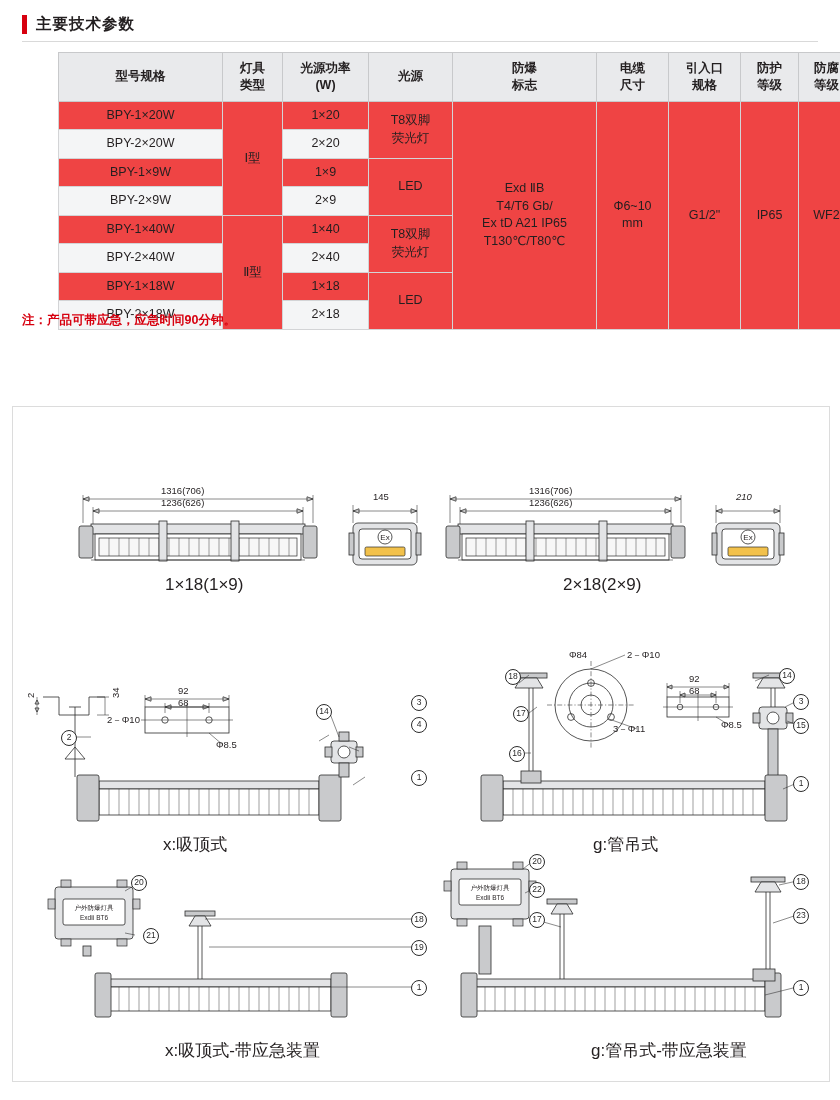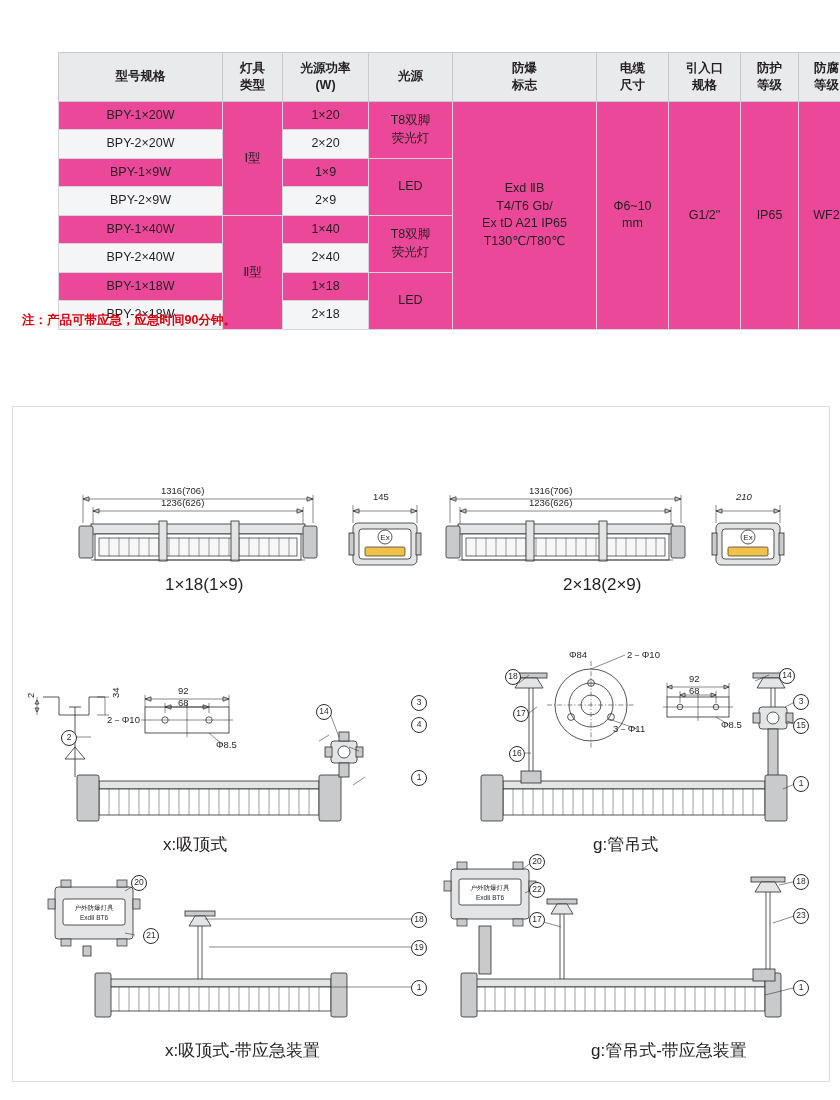--- a/index.html
+++ b/index.html
@@ -21,21 +21,21 @@
 
   
   .tbl-wrap{position:absolute;left:22px;top:52px;width:796px;}
   table.spec{border-collapse:collapse;width:796px;table-layout:fixed;font-size:12.5px;margin-left:36px;}
   table.spec th{
     background:#e9eaec;border:1px solid #c8c9cb;color:#231f20;
     font-weight:bold;font-size:12.5px;padding:7px 2px;line-height:1.35;text-align:center;
   }
   table.spec td{
     border:1px solid #d3d4d6;text-align:center;padding:5px 2px;line-height:1.4;
-    background:#ec4899;font-size:12.5px;
+    background:#ef4444;font-size:12.5px;
   }
   table.spec tr:nth-child(even) td{background:#f4f5f6;}
   .note{
     position:absolute;left:22px;top:312px;color:#d7000f;font-size:12.5px;font-weight:bold;
   }
 
   
   .panel{
     position:absolute;left:12px;top:406px;width:816px;height:674px;
     border:1px solid #dcdcdc;background:#fff;
@@ -56,20 +56,27 @@
   .fillamber{fill:#f2c14b;stroke:#2b2b2b;stroke-width:.7;}
   .tube{fill:#f7f7f7;stroke:#2b2b2b;stroke-width:.7;}
   .lbl{font-size:8px;fill:#231f20;font-family:"Liberation Sans",sans-serif;}
   .lbl7{font-size:6.5px;fill:#231f20;font-family:"Liberation Sans",sans-serif;}
 </style>
 </head>
 <body>
 
 <div class="page">
 
+  <div id="head1">
+    <div class="sec-head">
+      <span class="sec-bar"></span>
+      <span class="sec-title">主要技术参数</span>
+    </div>
+    <hr class="sec-rule">
+  </div>
 
   <div class="tbl-wrap">
     <table class="spec">
       <colgroup>
         <col style="width:164px">
           <col style="width:60px">
           <col style="width:86px">
         <col style="width:84px">
           <col style="width:144px">
           <col style="width:72px">

